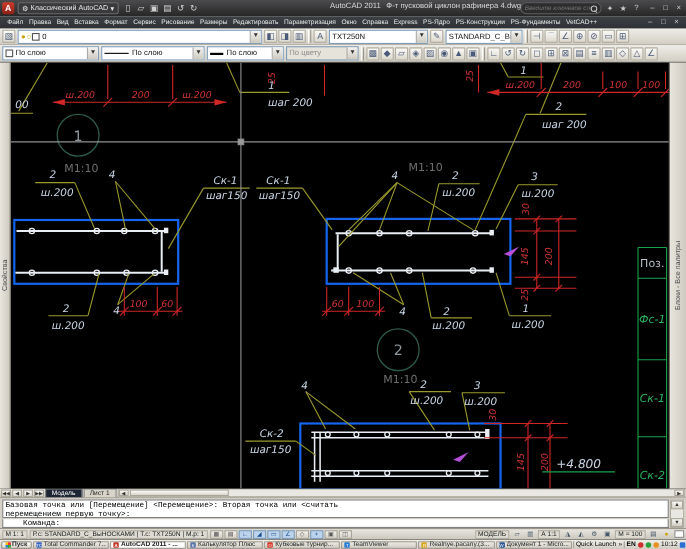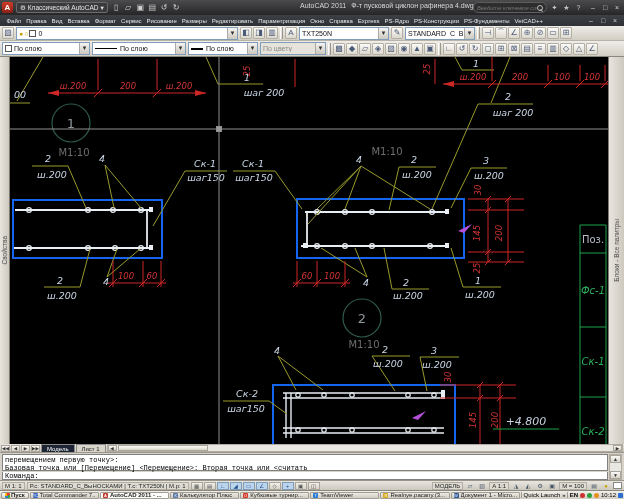--- a/index.html
+++ b/index.html
@@ -65,21 +65,21 @@
   .tabnav{width:9px;height:7px;background:linear-gradient(#f6f5f2,#d8d4ca);border:1px solid #a9a59a;font-size:4.5px;line-height:6px;text-align:center;color:#333;flex:none}
   .tab{height:8px;font-size:6px;line-height:8px;padding:0 5px;border:1px solid #8a8a8a;border-bottom:none;background:#d8d4ca;color:#222;flex:none}
   .tab.active{background:#1d2433;color:#fff}
   .hscroll{flex:1;height:8px;background:#e9e7e1;border:1px solid #b1ada2;display:flex;align-items:center}
   .hscroll .arr{width:9px;height:6px;background:linear-gradient(#fbfaf7,#d5d1c6);border:1px solid #a9a59a;font-size:4.5px;line-height:5px;text-align:center;color:#333;flex:none}
   .hthumb{width:90px;height:6px;background:linear-gradient(#fdfcfa,#d9d5cb);border:1px solid #a9a59a;margin-left:1px}
 
   
   .cmdwin{height:28px;background:#d6d2c9;position:relative;border-bottom:1px solid #9a968c;padding:1px}
   .cmdhist{position:absolute;left:2px;top:1px;right:16px;height:17px;background:#fff;border:1px solid #808080;font-family:"Liberation Mono",monospace;font-size:7px;color:#000;padding:1px 2px;line-height:8px}
-  .cmdprompt{position:absolute;left:2px;top:19px;right:16px;height:8px;background:#fff;font-family:"Liberation Mono",monospace;font-size:7px;color:#000;padding:0 2px;border-left:1px solid #808080;border-right:1px solid #808080;border-bottom:1px solid #808080}
+  .cmdprompt{position:absolute;left:2px;top:19px;right:16px;height:8px;background:#fff;font-family:"Liberation Mono",monospace;font-size:7px;color:#000;padding:0 18px;border-left:1px solid #808080;border-right:1px solid #808080;border-bottom:1px solid #808080}
   .vscroll{position:absolute;right:2px;top:1px;width:13px;height:26px;background:#e9e7e1;border:1px solid #b1ada2}
   .vscroll .arr{position:absolute;left:0;width:11px;height:8px;background:linear-gradient(#fbfaf7,#d5d1c6);border:1px solid #a9a59a;font-size:5px;line-height:7px;text-align:center;color:#333}
 
   
   .statusbar{height:10px;background:linear-gradient(#e8e6df,#ccc8be);display:flex;align-items:center;gap:2px;padding:0 2px;font-size:6px;color:#222;border-bottom:1px solid #8a877e}
   .stcell{border:1px solid #b1ada2;background:#dedbd2;height:8px;line-height:7px;padding:0 2px;white-space:nowrap}
   .sttog{width:12px;height:8px;background:linear-gradient(#f2f0eb,#d5d1c6);border:1px solid #a9a59a;font-size:5.5px;line-height:7px;text-align:center;color:#555;flex:none}
   .sttog.on{background:#bcd3ec;color:#1b4e8c;border-color:#7f9db9}
   .stico{width:10px;height:8px;font-size:6px;line-height:8px;text-align:center;color:#456;flex:none}
   .cleanbox{width:9px;height:7px;background:#fff;border:1px solid #888;flex:none}
@@ -526,22 +526,22 @@
     <span class="tab">Лист 1</span>
     <div class="hscroll">
       <span class="arr">◀</span>
       <span class="hthumb"></span>
       <span class="arr" style="margin-left:auto">▶</span>
     </div>
   </div>
 
   <div class="cmdwin">
     <div class="cmdhist">
+      <div>Базовая точка или [Перемещение] &lt;Перемещение&gt;: Вторая точка или &lt;считать</div>
       <div>перемещением первую точку&gt;:</div>
-      <div>Базовая точка или [Перемещение] &lt;Перемещение&gt;: Вторая точка или &lt;считать</div>
     </div>
     <div class="cmdprompt">Команда:</div>
     <div class="vscroll">
       <span class="arr" style="top:0">▲</span>
       <span class="arr" style="bottom:0">▼</span>
     </div>
   </div>
 
   <div class="statusbar">
     <span class="stcell">М 1: 1</span>

